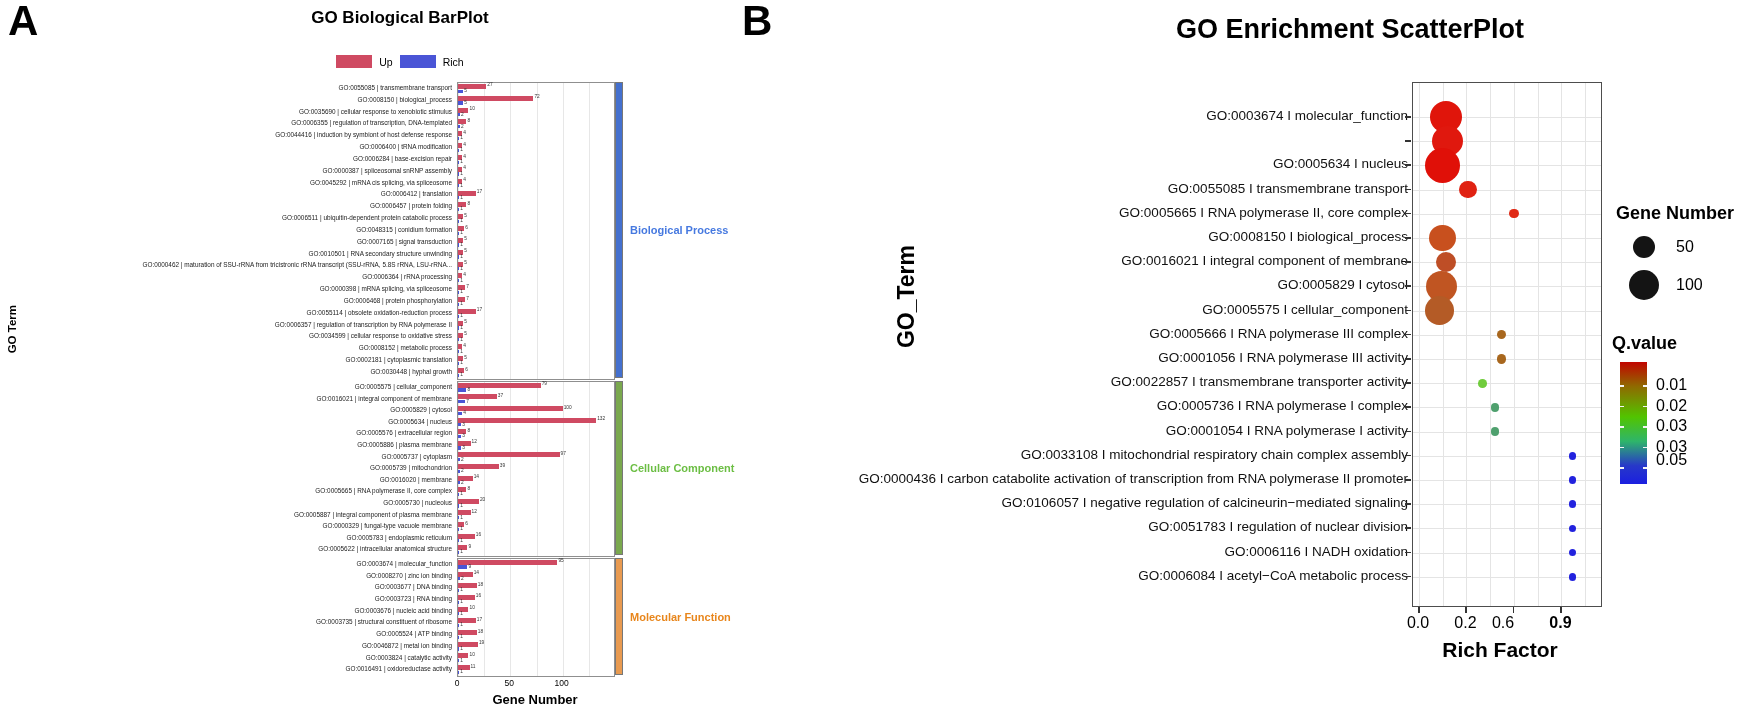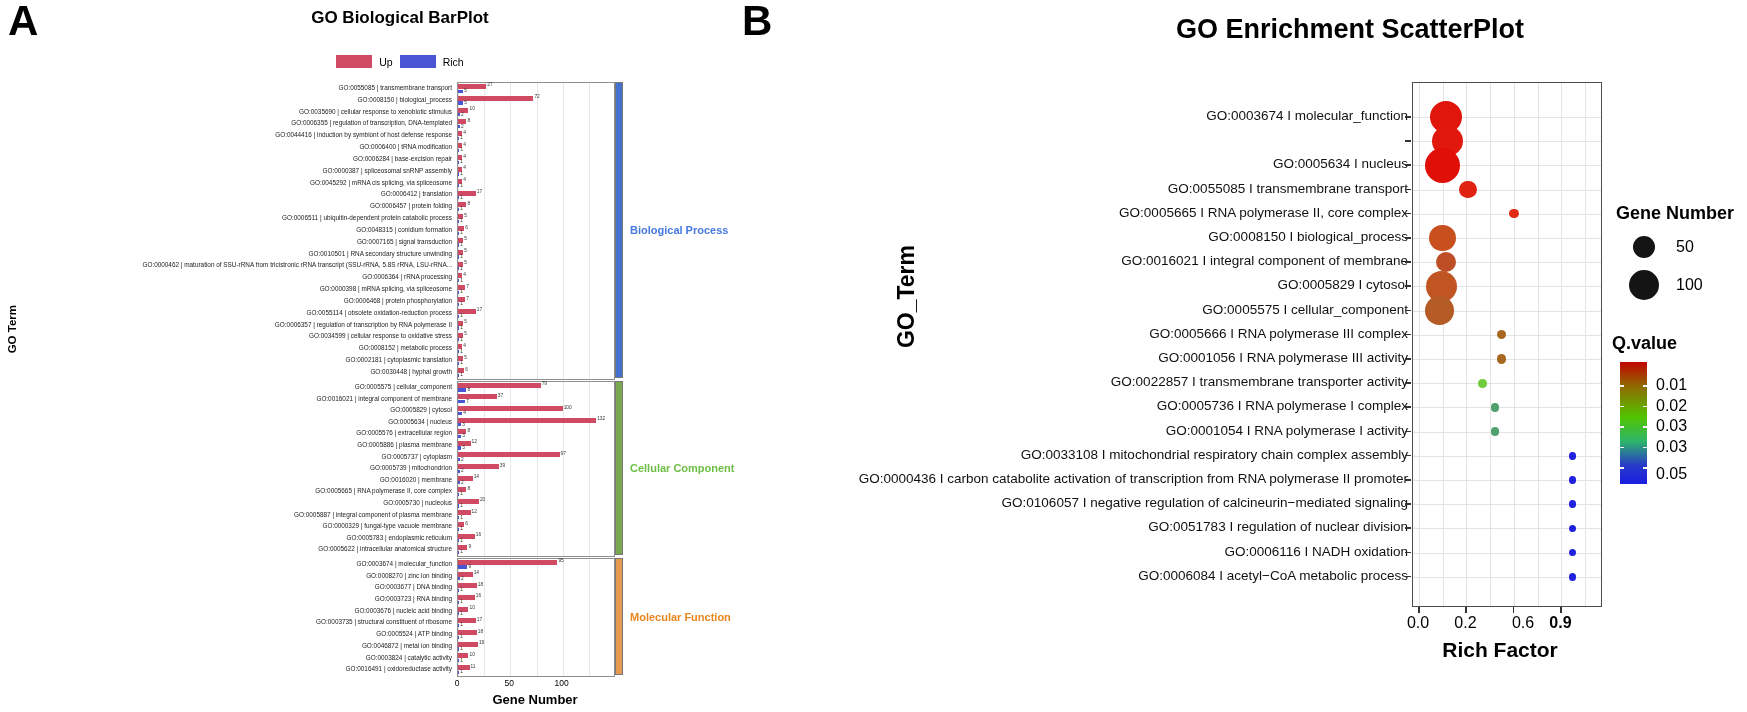--- a/index.html
+++ b/index.html
@@ -749,21 +749,21 @@
   </div>
 <div class="abs" id="b-xticks" style="left:0;top:0;">
     <div class="xtick" style="left: 1418px; top: 607px;"></div>
     <div class="xtick" style="left: 1465.49px; top: 607px;"></div>
     <div class="xtick" style="left: 1512.98px; top: 607px;"></div>
     <div class="xtick" style="left: 1560.47px; top: 607px;"></div>
   </div>
 <div class="abs" id="b-xlabels">
     <div class="tk" style="left: 6px;">0.0</div>
     <div class="tk" style="left: 53.49px;">0.2</div>
-    <div class="tk" style="left: 106px; padding-left: 10px;">0.6</div>
+    <div class="tk" style="left: 86px; padding-left: 10px;">0.6</div>
     <div class="tk" style="left: 148.47px; font-weight: bold;">0.9</div>
   </div>
 <div class="abs b-xlabel">Rich Factor</div>
 
 <div class="abs lg-title" style="left:1616px;top:203px;">Gene Number</div>
 <div class="abs" id="size-legend" style="left:0;top:0;">
     <div class="lg-circle" style="width: 22px; height: 22px; left: 1633px; top: 236px;"></div>
     <div class="lg-num" style="left: 1676px; top: 238px;">50</div>
     <div class="lg-circle" style="width: 30px; height: 30px; left: 1629px; top: 270px;"></div>
     <div class="lg-num" style="left: 1676px; top: 276px;">100</div>
@@ -776,16 +776,16 @@
     <div class="q-dash" style="left: 1643px; top: 385px;"></div>
     <div class="q-lab" style="top: 397.5px;">0.02</div>
     <div class="q-dash" style="left: 1620px; top: 405.5px;"></div>
     <div class="q-dash" style="left: 1643px; top: 405.5px;"></div>
     <div class="q-lab" style="top: 418px;">0.03</div>
     <div class="q-dash" style="left: 1620px; top: 426px;"></div>
     <div class="q-dash" style="left: 1643px; top: 426px;"></div>
     <div class="q-lab" style="top: 438.5px;">0.03</div>
     <div class="q-dash" style="left: 1620px; top: 446.5px;"></div>
     <div class="q-dash" style="left: 1643px; top: 446.5px;"></div>
-    <div class="q-lab" style="top: 466px;">0.05</div>
+    <div class="q-lab" style="top: 452px;">0.05</div>
     <div class="q-dash" style="left: 1620px; top: 467px;"></div>
     <div class="q-dash" style="left: 1643px; top: 467px;"></div>
   </div>
 
 </body></html>

